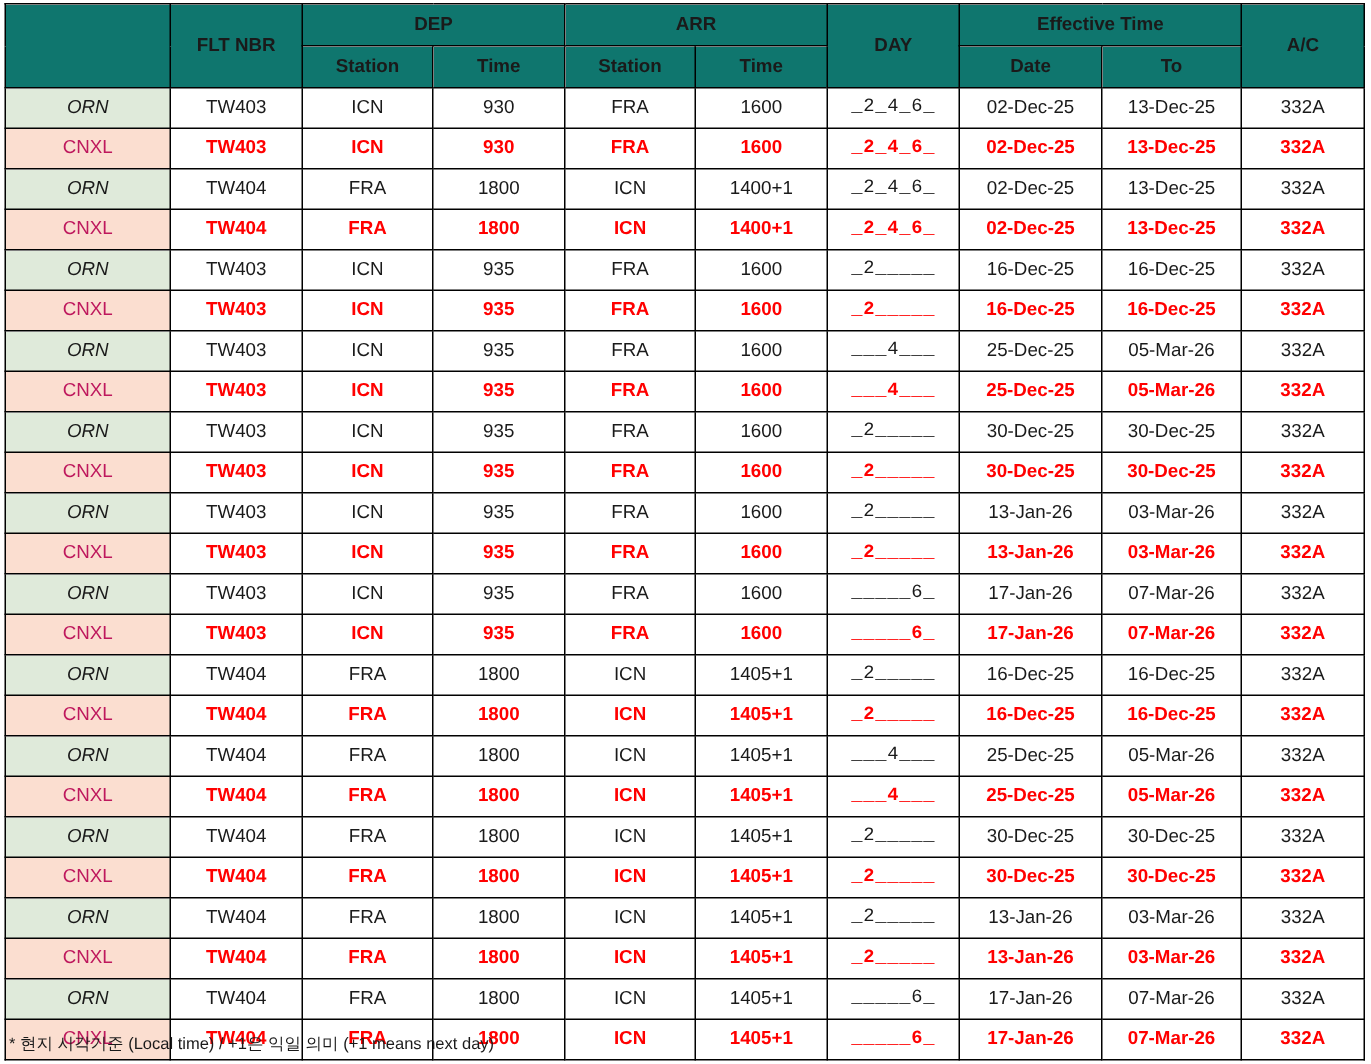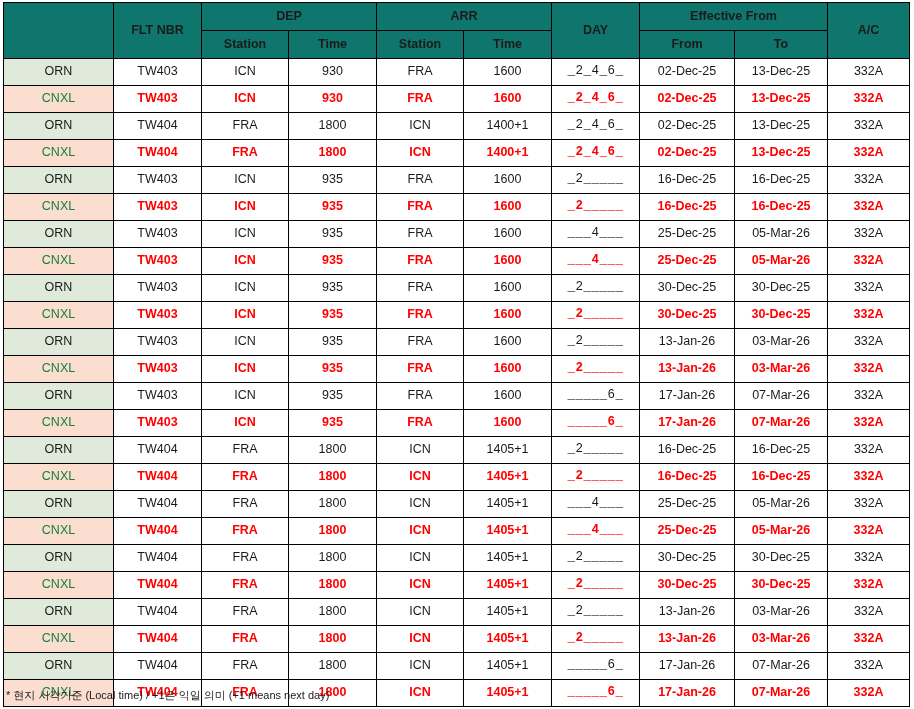--- a/index.html
+++ b/index.html
@@ -51,30 +51,31 @@
   }
   table.schedule tbody td {
     height: 26px;
     background: #ffffff;
   }
   td.status {
     font-weight: normal;
   }
   tr.row-orn td.status {
     background: #dfeada;
+    font-style: italic;
   }
   tr.row-cnxl td.status {
     background: #fbded0;
   }
   tr.row-cnxl td {
     color: #ff0000;
     font-weight: bold;
   }
   tr.row-cnxl td.status {
-    color: #15803d;
+    color: #be185d;
     font-weight: normal;
   }
   td.day-cell {
     font-family: "Liberation Mono", monospace;
     font-size: 12px;
     letter-spacing: 0.5px;
     margin-top: 12px;
   }
   .footnote {
     position: absolute;
@@ -114,29 +115,29 @@
         <col class="c-to">
         <col class="c-ac">
     </colgroup>
     <thead>
       <tr>
         <th class="spanned" rowspan="2"></th>
         <th class="spanned" rowspan="2">FLT NBR</th>
         <th class="grouphead" colspan="2">DEP</th>
         <th class="grouphead" colspan="2">ARR</th>
         <th class="spanned" rowspan="2">DAY</th>
-        <th class="grouphead" colspan="2">Effective From</th>
+        <th class="grouphead" colspan="2">Effective Time</th>
         <th class="spanned" rowspan="2">A/C</th>
       </tr>
       <tr>
         <th>Station</th>
         <th>Time</th>
         <th>Station</th>
         <th>Time</th>
-        <th>From</th>
+        <th>Date</th>
         <th>To</th>
       </tr>
     </thead>
     <tbody id="schedule-body">
         <tr class="row-orn">
           <td class="status">ORN</td>
           <td>TW403</td>
           <td>ICN</td>
           <td>930</td>
           <td>FRA</td>

